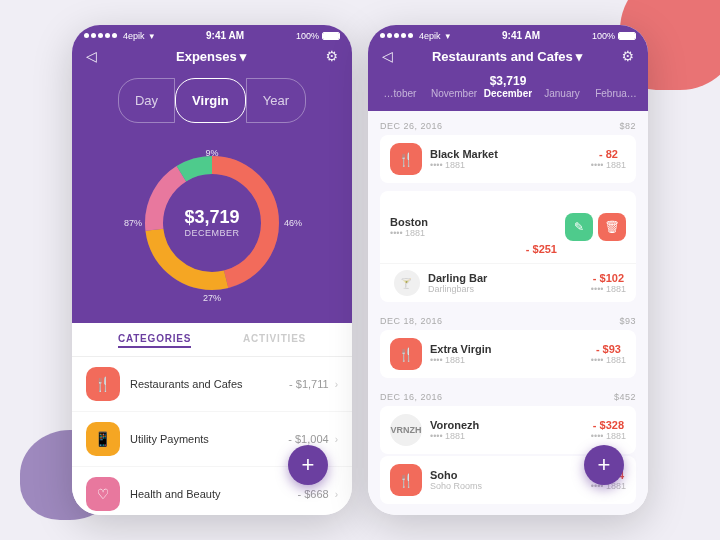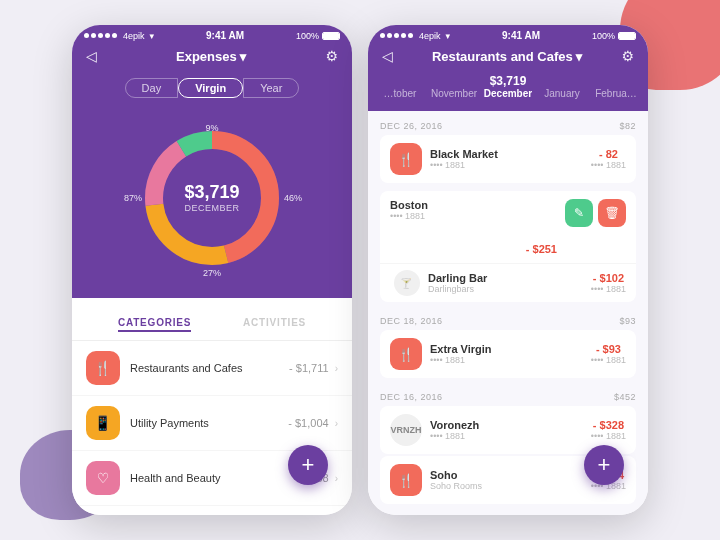--- a/index.html
+++ b/index.html
@@ -102,22 +102,22 @@
 
     
     .period-selector {
       background: #6b3fa0;
       display: flex;
       justify-content: center;
       gap: 0;
       padding: 4px 14px 12px;
     }
     .period-btn {
-      padding: 3px 16px;
-      font-size: 11px;
+      padding: 14px 16px;
+      font-size: 13px;
       color: rgba(255,255,255,0.75);
       border: 1.5px solid rgba(255,255,255,0.35);
       background: transparent;
       cursor: pointer;
       border-radius: 0;
     }
     .period-btn:first-child { border-radius: 20px 0 0 20px; }
     .period-btn:last-child { border-radius: 0 20px 20px 0; }
     .period-btn.active {
       background: transparent;
@@ -165,21 +165,21 @@
     .pct-top { top: 5px; left: 50%; transform: translateX(-50%); }
     .pct-right { right: -10px; top: 50%; transform: translateY(-50%); }
     .pct-bottom { bottom: 0px; left: 50%; transform: translateX(-50%); }
     .pct-left { left: -8px; top: 50%; transform: translateY(-50%); }
 
     
     .tab-bar {
       background: white;
       display: flex;
       justify-content: space-around;
-      padding: 19px 20px 8px;
+      padding: 10px 20px 8px;
       border-bottom: 1px solid #eee;
     }
     .tab-item {
       font-size: 10px;
       font-weight: 600;
       color: #ccc;
       letter-spacing: 0.8px;
       cursor: pointer;
       text-transform: uppercase;
     }
@@ -330,21 +330,21 @@
     .txn-card { font-size: 9px; color: #bbb; }
 
     
     .group-item {
       background: white;
       border-radius: 8px;
       margin-bottom: 2px;
     }
     .group-header {
       display: flex;
-      align-items: flex-start;
+      align-items: center;
       padding: 8px 10px;
     }
     .group-name-col { flex: 1; }
     .group-name { font-size: 11px; font-weight: 600; color: #333; }
     .group-sub { font-size: 9px; color: #bbb; }
     .group-actions { display: flex; gap: 5px; }
     .action-btn {
       width: 28px; height: 28px;
       border-radius: 8px;
       display: flex; align-items: center; justify-content: center;

